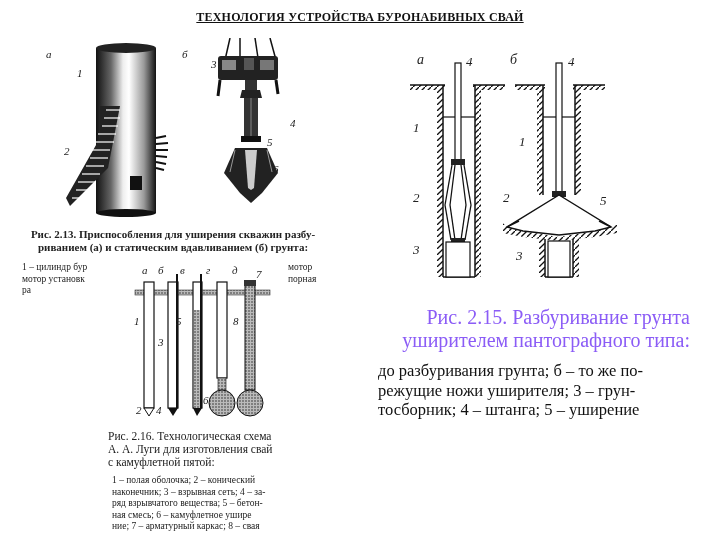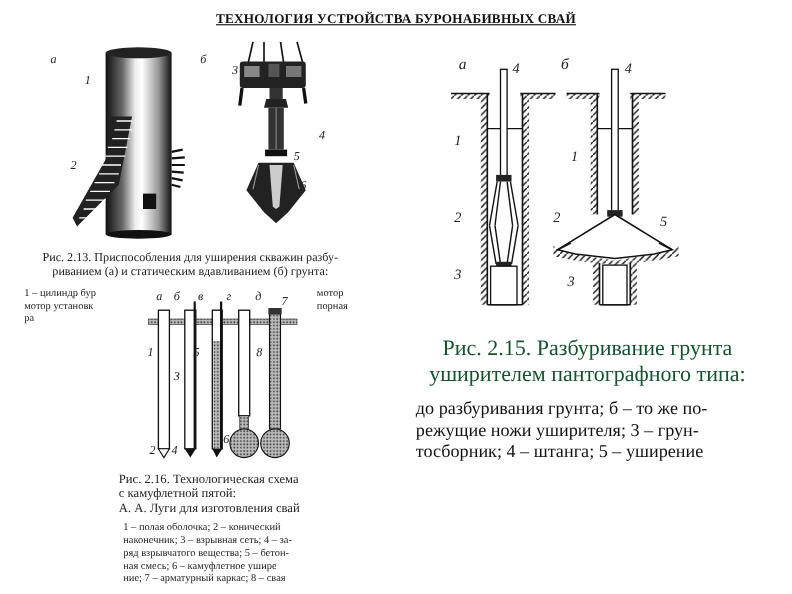--- a/index.html
+++ b/index.html
@@ -1,21 +1,21 @@
 <!DOCTYPE html>
 <html><head>
 <meta charset="utf-8">
 <style>
   html, body { margin:0; padding:0; background:#fff; }
   body { width:720px; height:540px; position:relative; overflow:hidden; font-family:"Liberation Serif","DejaVu Serif",serif; color:#111; }
   .abs { position:absolute; }
   .title { left:0; width:720px; top:10px; text-align:center; font-weight:bold; font-size:12px; text-decoration:underline; letter-spacing:0.2px; }
-  .cap { font-size:11px; line-height:13px; text-align:center; font-weight:normal; color:#222; }
+  .cap { font-size:11px; line-height:13px; text-align:center; font-weight:bold; color:#222; }
   .small { font-size:9.5px; line-height:11.5px; color:#222; }
-  .big-cap { font-size:20px; line-height:23px; text-align:center; color:#14532d; }
+  .big-cap { font-size:20px; line-height:23px; text-align:right; color:#8b5cf6; }
   .big-txt { font-size:16.5px; line-height:19.5px; color:#111; text-align:justify; }
   .lbl { font-style:italic; font-size:11px; color:#222; }
   svg { position:absolute; }
 </style>
 </head>
 <body>
 
 <div class="abs title">ТЕХНОЛОГИЯ УСТРОЙСТВА БУРОНАБИВНЫХ СВАЙ</div>
 
 <div>
@@ -149,22 +149,22 @@
   <span class="abs lbl" style="left:134px;top:315px">1</span>
   <span class="abs lbl" style="left:158px;top:336px">3</span>
   <span class="abs lbl" style="left:176px;top:315px">5</span>
   <span class="abs lbl" style="left:233px;top:315px">8</span>
   <span class="abs lbl" style="left:136px;top:404px">2</span>
   <span class="abs lbl" style="left:156px;top:404px">4</span>
   <span class="abs lbl" style="left:203px;top:394px">6</span>
 
   <div class="abs" style="left:108px;top:430px;width:190px;font-size:11.5px;line-height:13px;color:#222">
     <div>Рис. 2.16. Технологическая схема</div>
+    <div>А. А. Луги для изготовления свай</div>
     <div>с камуфлетной пятой:</div>
-    <div>А. А. Луги для изготовления свай</div>
   </div>
   <div class="abs small" style="left:112px;top:475px;width:186px;text-align:justify">
     <div>1 – полая оболочка; 2 – конический</div>
     <div>наконечник; 3 – взрывная сеть; 4 – за-</div>
     <div>ряд взрывчатого вещества; 5 – бетон-</div>
     <div>ная смесь; 6 – камуфлетное уширe</div>
     <div>ние; 7 – арматурный каркас; 8 – свая</div>
   </div>
 </div>
 

